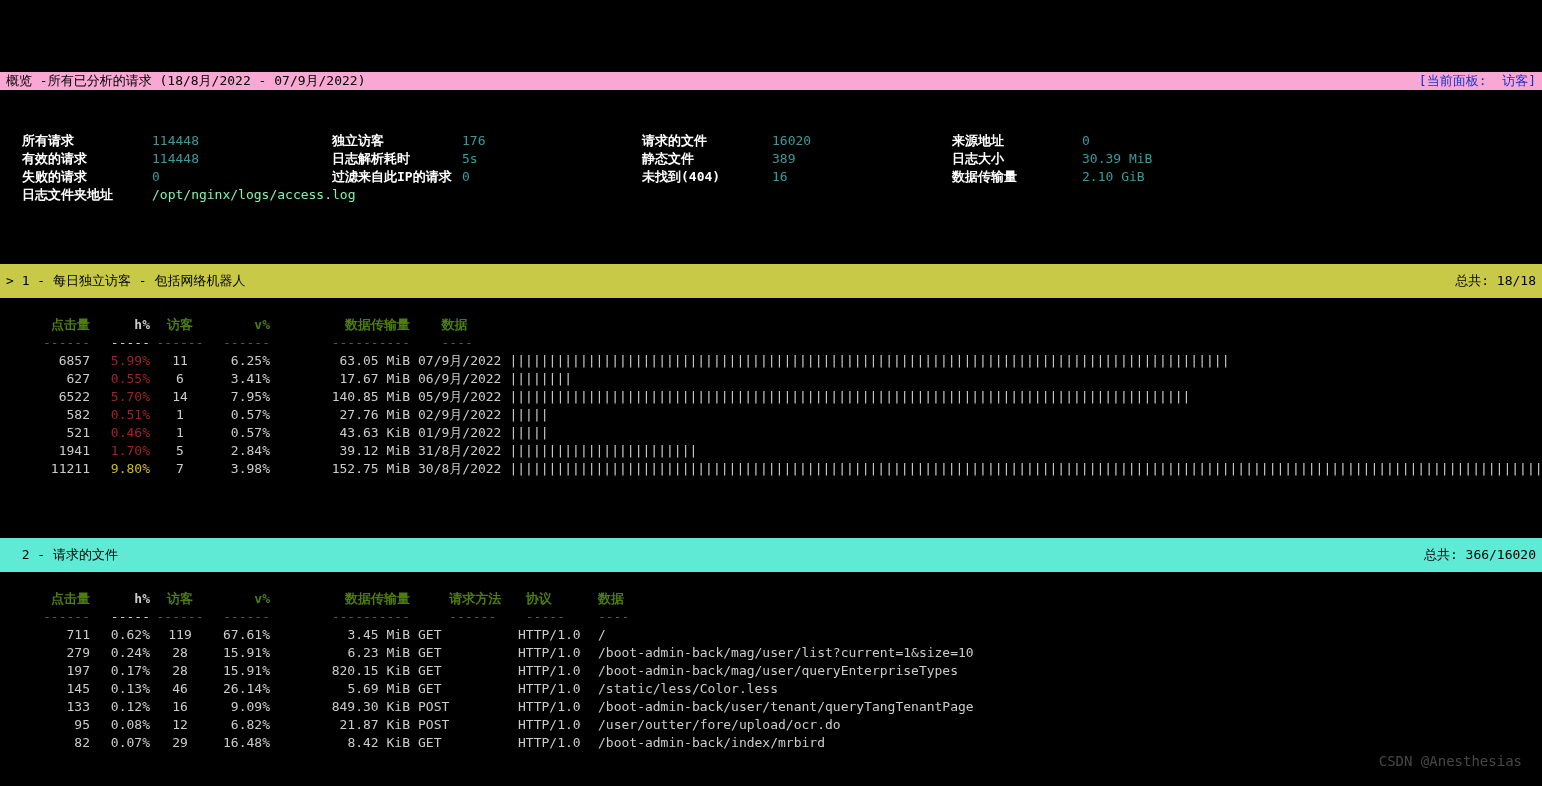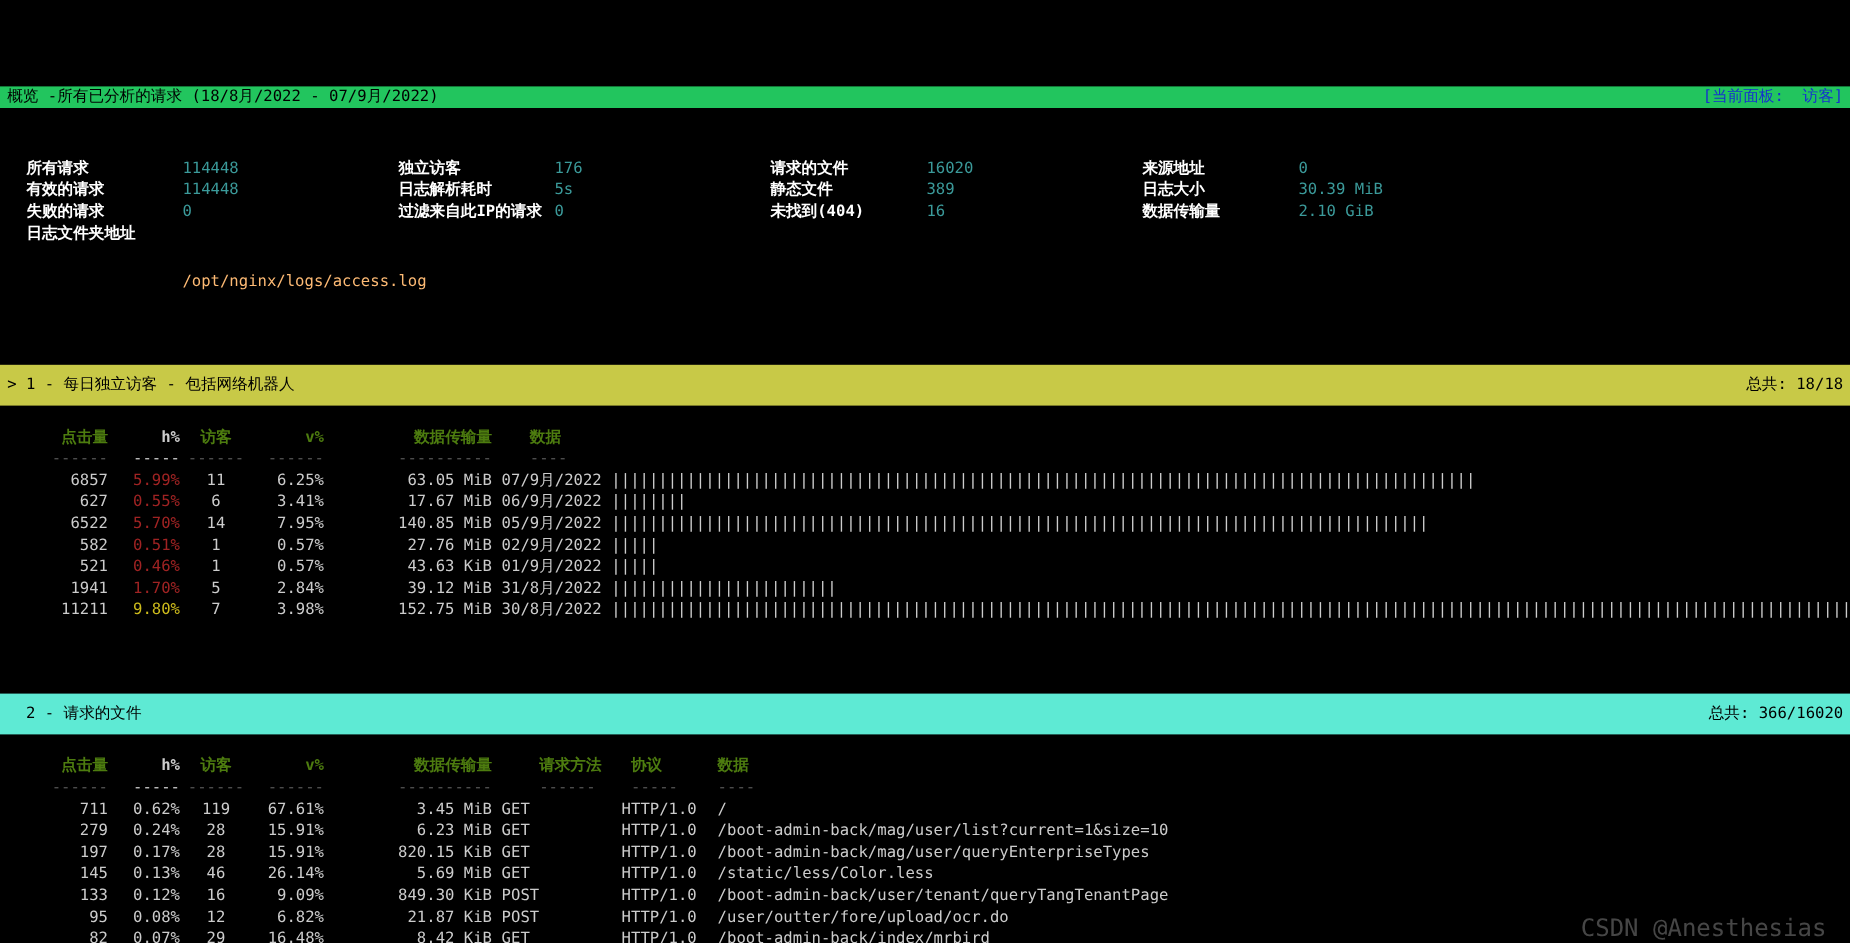--- a/index.html
+++ b/index.html
@@ -6,45 +6,45 @@
 body {
   background: #000;
   color: #ccc;
   font-family: 'Menlo', 'Monaco', 'Consolas', monospace;
   font-size: 13px;
   line-height: 18px;
   white-space: pre;
   width: 1542px;
   overflow: hidden;
 }
-.top-header { background: #22c55e; color: #000; display: flex; justify-content: space-between; padding: 0 6px; }
+.top-header { background: #f9a8d4; color: #000; display: flex; justify-content: space-between; padding: 0 6px; }
 .top-header .right { color: #1530d0; }
 .overview { padding: 6px 22px; }
 .ov-row { display: flex; }
 .ov-label { color: #fff; font-weight: bold; width: 130px; }
 .ov-value { color: #3b9a9a; width: 80px; }
-.ov-value.path { color: #fdba74; width: auto; margin-top: 40px; }
+.ov-value.path { color: #86efac; width: auto; }
 .section-header { background: #c8c947; color: #000; display: flex; justify-content: space-between; padding: 8px 6px; }
 .section-header.grey { background: #5eead4; }
 .panel { padding: 0 6px 6px 6px; }
 .col-header { color: #4d7c0f; font-weight: bold; }
 .dash-row { color: #555; }
 .data-row { }
 .hits { display: inline-block; width: 84px; text-align: right; }
 .hpct { display: inline-block; width: 60px; text-align: right; color: #ccc; }
 .hpct.red { color: #a02323; }
 .hpct.yellow { color: #cdbb1c; }
 .visitors { display: inline-block; width: 60px; text-align: center; }
 .vpct { display: inline-block; width: 60px; text-align: right; }
 .bw { display: inline-block; width: 140px; text-align: right; }
 .method { display: inline-block; width: 100px; padding-left: 8px; }
 .proto { display: inline-block; width: 80px; padding-left: 8px; }
 .datacol { display: inline-block; padding-left: 8px; }
 .bars { color: #ccc; padding-left: 8px; }
-.watermark { position: absolute; bottom: 4px; right: 20px; color: rgba(200,200,200,0.35); font-size: 20px; }
+.watermark { position: absolute; bottom: 16px; right: 20px; color: rgba(200,200,200,0.35); font-size: 14px; }
 </style>
 </head>
 <body>
 
 
 
 <div class="top-header">
   <span>概览 -所有已分析的请求 (18/8月/2022 - 07/9月/2022)</span>
   <span class="right">[当前面板:  访客]</span>
 </div>

